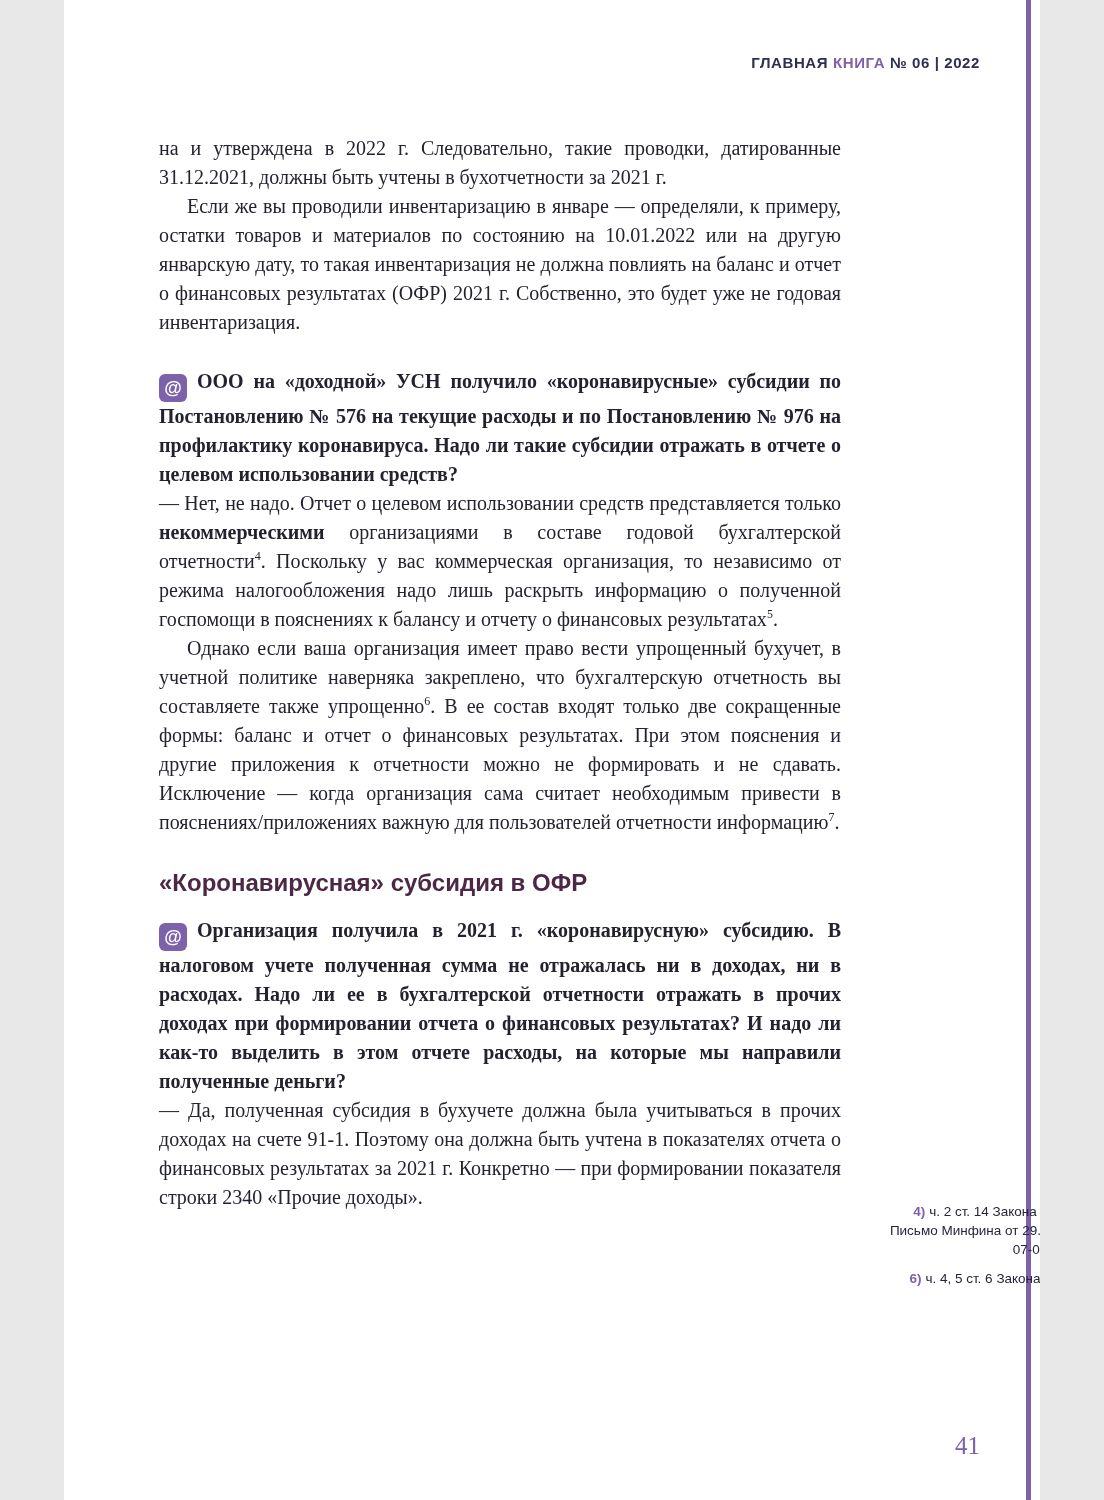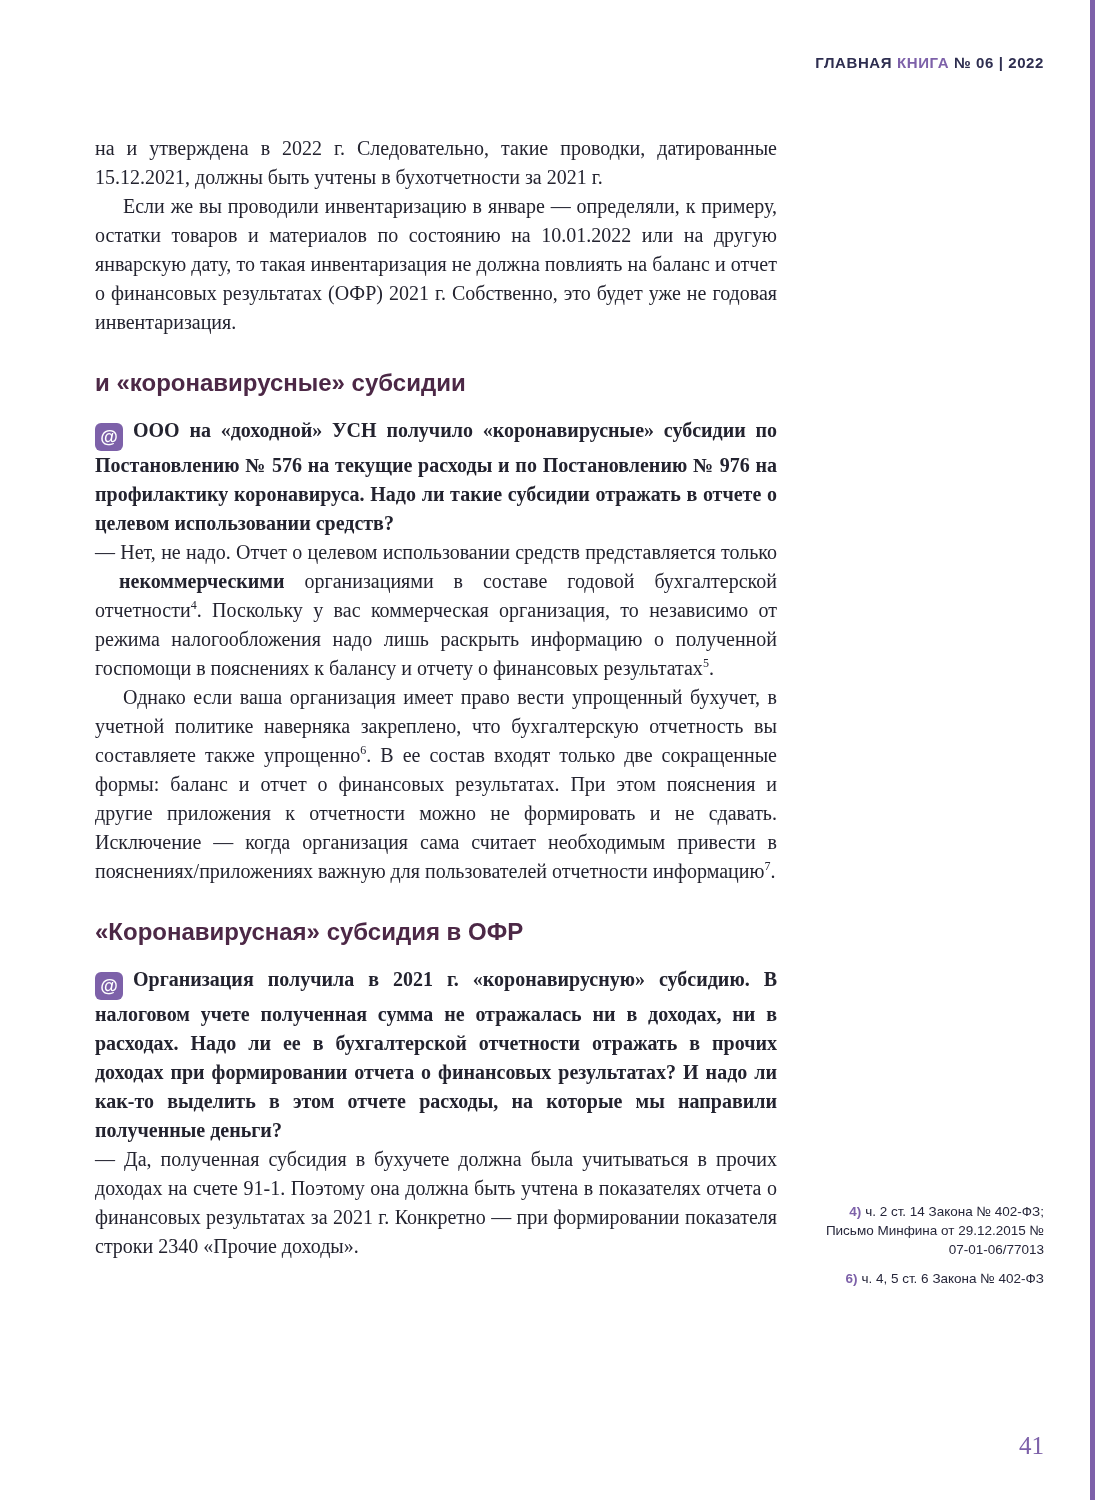--- a/index.html
+++ b/index.html
@@ -1,20 +1,20 @@
 <!DOCTYPE html>
 <html lang="ru" style="--accent: #7d61a9; --heading: #4c2846; --body: #23232f;"><head>
 <meta charset="utf-8">
 <style>
   * { margin: 0; padding: 0; box-sizing: border-box; }
   html, body { background: #e8e8e8; }
   body { font-family: "Liberation Serif", serif; }
   .page {
     position: relative;
-    width: 1104px; height: 1500px;
+    width: 976px; height: 1500px;
     background: #ffffff;
     overflow: hidden;
     margin: 0 auto;
   }
   .edge-rule {
     position: absolute; top: 0; bottom: 0; right: 9px; width: 5px;
     background: var(--accent, #7d61a9);
   }
   .masthead {
     position: absolute; top: 54px; right: 60px;
@@ -42,21 +42,21 @@
   .question { font-weight: bold; margin: 0; }
   .q-text { font-weight: bold; }
   .at-badge {
     display: inline-block; width: 28px; height: 28px; border-radius: 6px;
     background: var(--accent, #7d61a9); color: #ffffff;
     font-family: "Liberation Sans", sans-serif;
     font-size: 18px; font-weight: bold; line-height: 28px; text-align: center;
     vertical-align: -6px; margin-right: 10px;
   }
   sup.ref { font-size: 0.6em; line-height: 0; vertical-align: super; }
-  .emph { font-weight: bold; margin-left: 24px; }
+  .emph { font-weight: bold; }
   .footnotes {
     position: absolute; left: 824px; top: 1202px; width: 220px;
     font-family: "Liberation Sans", sans-serif;
     font-size: 13.5px; line-height: 19px; color: #26263a;
     text-align: right;
   }
   .footnote { margin-bottom: 10px; }
   .fn-num { color: var(--accent, #7d61a9); font-weight: bold; }
   .page-number {
     position: absolute; right: 60px; bottom: 40px;
@@ -68,26 +68,25 @@
 <body>
 
 <div class="page">
 
   <div class="edge-rule"></div>
 
   <header class="masthead"><span class="brand-main">ГЛАВНАЯ</span> <span class="brand-accent">КНИГА</span> <span class="issue">№ 06 | 2022</span></header>
 
   <main class="column">
 
-    <p class="body-p"><span>на и утверждена в 2022 г. Следовательно, такие проводки, датированные 15.12.2021, должны быть учтены в бухотчетности за 2021 г.</span></p>
+    <p class="body-p"><span>на и утверждена в 2022 г. Следовательно, такие проводки, датированные 31.12.2021, должны быть учтены в бухотчетности за 2021 г.</span></p>
 
     <p class="body-p indent"><span>Если же вы проводили инвентаризацию в январе — определяли, к примеру, остатки товаров и материалов по состоянию на 10.01.2022 или на другую январскую дату, то такая инвентаризация не должна повлиять на баланс и отчет о финансовых результатах (ОФР) 2021 г. Собственно, это будет уже не годовая инвентаризация.</span></p>
 
     <h2 class="section-heading">
-        <span class="hl">и «коронавирусные» субсидии</span>
       </h2>
 
     <p class="question"><span class="at-badge">@</span><span class="q-text">ООО на «доходной» УСН получило «коронавирусные» субсидии по Постановлению № 576 на текущие расходы и по Постановлению № 976 на профилактику коронавируса. Надо ли такие субсидии отражать в отчете о целевом использовании средств?</span></p>
 
     <p class="body-p"><span>— Нет, не надо. Отчет о целевом использовании средств представляется только </span><b class="emph">некоммерческими</b><span> организациями в составе годовой бухгалтерской отчетности</span><sup class="ref">4</sup><span>. Поскольку у вас коммерческая организация, то независимо от режима налогообложения надо лишь раскрыть информацию о полученной госпомощи в пояснениях к балансу и отчету о финансовых результатах</span><sup class="ref">5</sup><span>.</span></p>
 
     <p class="body-p indent"><span>Однако если ваша организация имеет право вести упрощенный бухучет, в учетной политике наверняка закреплено, что бухгалтерскую отчетность вы составляете также упрощенно</span><sup class="ref">6</sup><span>. В ее состав входят только две сокращенные формы: баланс и отчет о финансовых результатах. При этом пояснения и другие приложения к отчетности можно не формировать и не сдавать. Исключение — когда организация сама считает необходимым привести в пояснениях/приложениях важную для пользователей отчетности информацию</span><sup class="ref">7</sup><span>.</span></p>
 
     <h2 class="section-heading">
         <span class="hl">«Коронавирусная» субсидия в ОФР</span>

